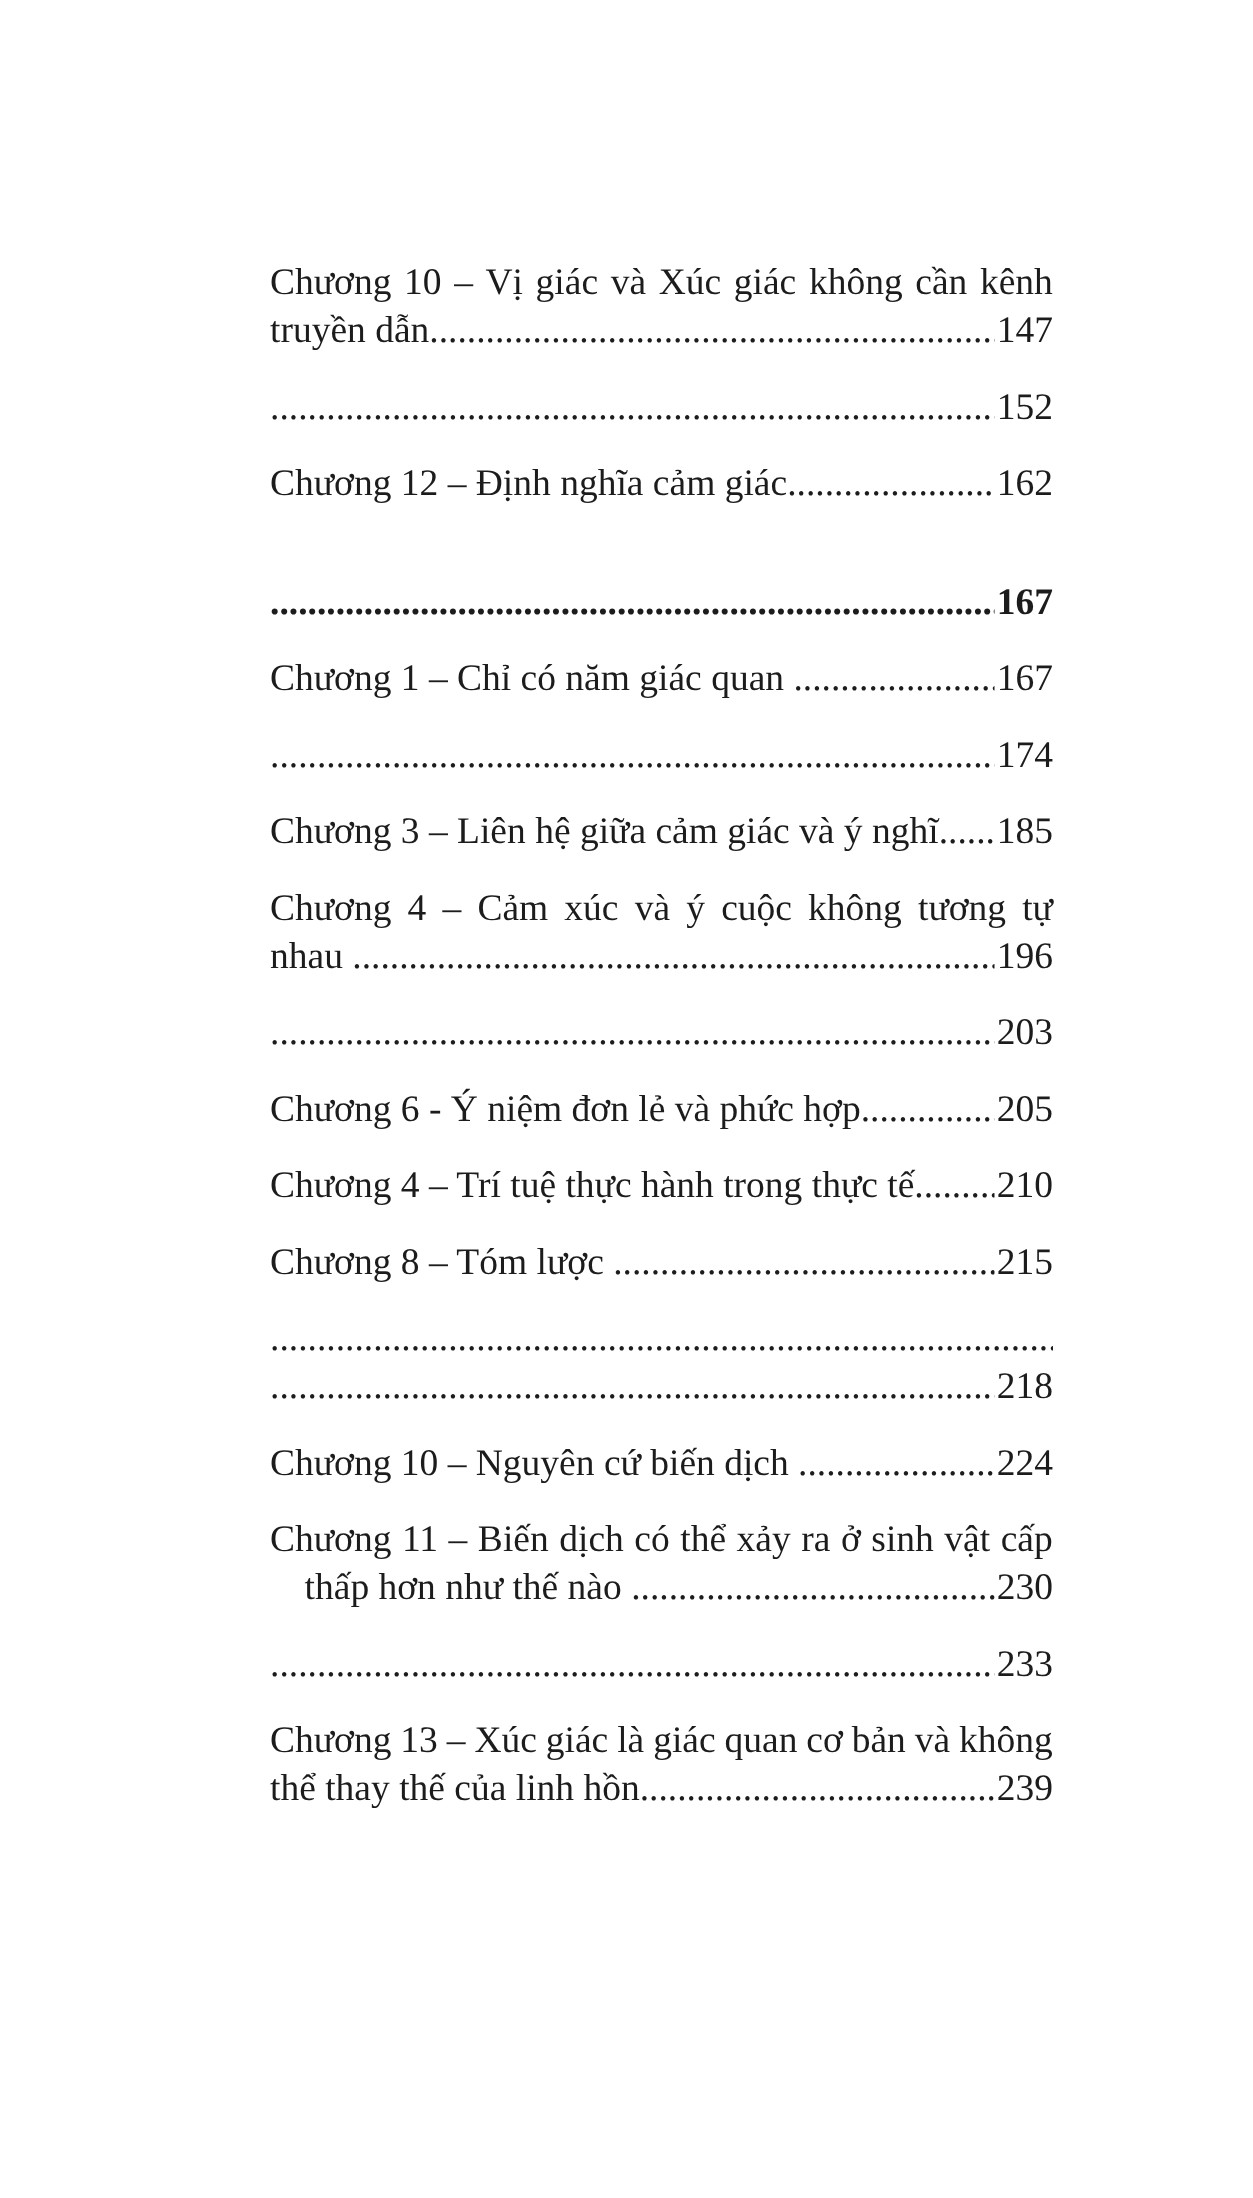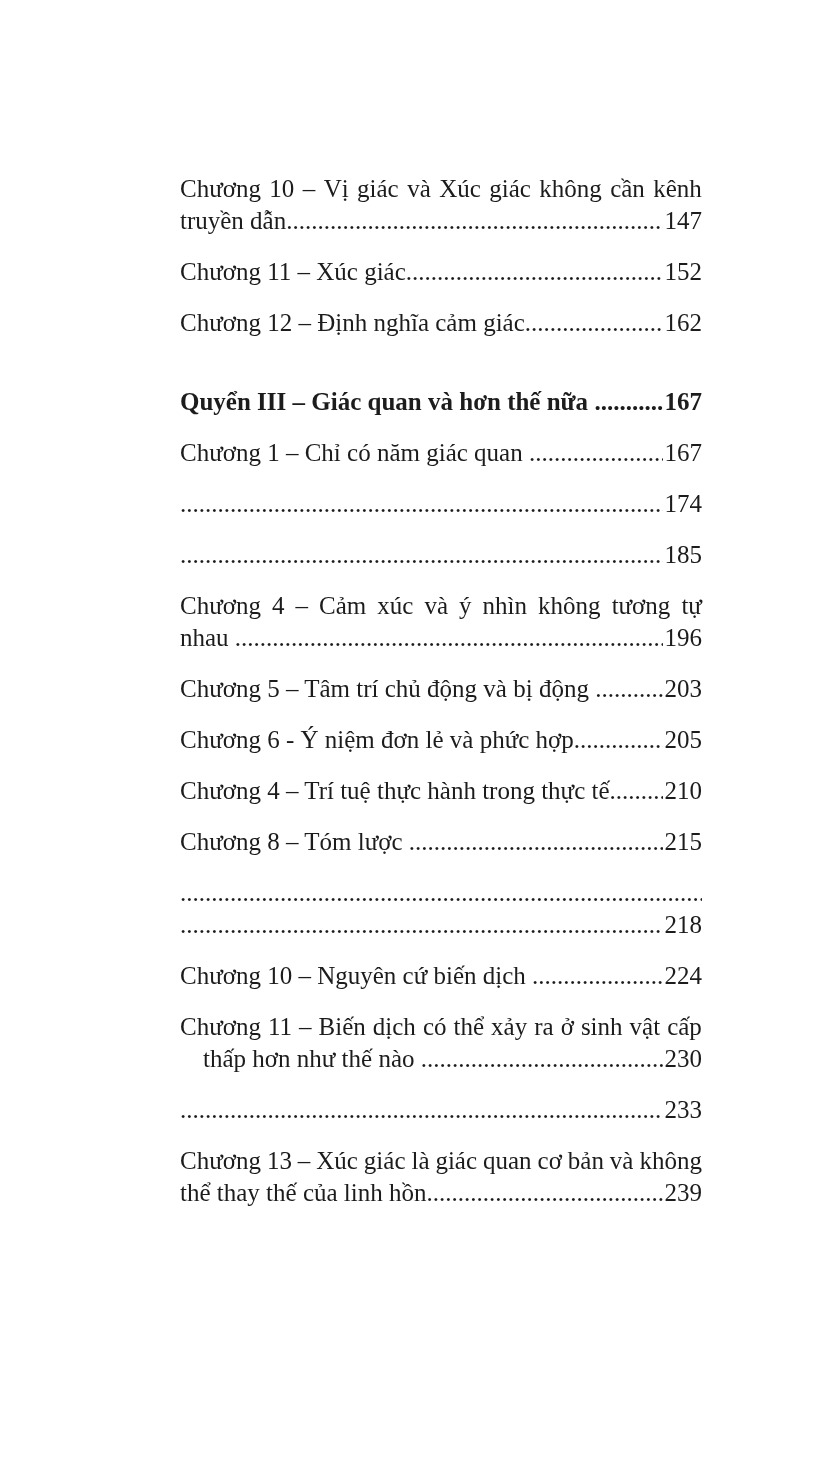--- a/index.html
+++ b/index.html
@@ -78,81 +78,79 @@
           <span class="w">kênh</span>
         </div>
         <div class="line leader">
           <span class="t">truyền dẫn</span>
           <span class="leader-dots">..........................................................................................................................................................................................</span>
           <span class="pg">147</span>
         </div>
       </div>
       <div class="entry">
         <div class="line leader">
-          <span class="t">Chương 11 – Xúc giác</span>
           <span class="leader-dots">..........................................................................................................................................................................................</span>
           <span class="pg">152</span>
         </div>
       </div>
       <div class="entry">
         <div class="line leader">
           <span class="t">Chương 12 – Định nghĩa cảm giác</span>
           <span class="leader-dots">..........................................................................................................................................................................................</span>
           <span class="pg">162</span>
         </div>
       </div>
       <div class="entry section-heading">
         <div class="line leader">
-          <span class="t">Quyển III – Giác quan và hơn thế nữa </span>
           <span class="leader-dots">..........................................................................................................................................................................................</span>
           <span class="pg">167</span>
         </div>
       </div>
       <div class="entry">
         <div class="line leader">
           <span class="t">Chương 1 – Chỉ có năm giác quan </span>
           <span class="leader-dots">..........................................................................................................................................................................................</span>
           <span class="pg">167</span>
         </div>
       </div>
       <div class="entry">
         <div class="line leader">
           <span class="leader-dots">..........................................................................................................................................................................................</span>
           <span class="pg">174</span>
         </div>
       </div>
       <div class="entry">
         <div class="line leader">
+          <span class="t">Chương 3 – Liên hệ giữa cảm giác và ý nghĩ</span>
           <span class="leader-dots">..........................................................................................................................................................................................</span>
           <span class="pg">185</span>
         </div>
       </div>
       <div class="entry">
         <div class="line justify">
           <span class="w">Chương</span>
           <span class="w">4</span>
           <span class="w">–</span>
           <span class="w">Cảm</span>
           <span class="w">xúc</span>
           <span class="w">và</span>
           <span class="w">ý</span>
-          <span class="w">nhìn</span>
+          <span class="w">cuộc</span>
           <span class="w">không</span>
           <span class="w">tương</span>
           <span class="w">tự</span>
         </div>
         <div class="line leader">
           <span class="t">nhau </span>
           <span class="leader-dots">..........................................................................................................................................................................................</span>
           <span class="pg">196</span>
         </div>
       </div>
       <div class="entry">
         <div class="line leader">
-          <span class="t">Chương 5 – Tâm trí chủ động và bị động </span>
           <span class="leader-dots">..........................................................................................................................................................................................</span>
           <span class="pg">203</span>
         </div>
       </div>
       <div class="entry">
         <div class="line leader">
           <span class="t">Chương 6 - Ý niệm đơn lẻ và phức hợp</span>
           <span class="leader-dots">..........................................................................................................................................................................................</span>
           <span class="pg">205</span>
         </div>

